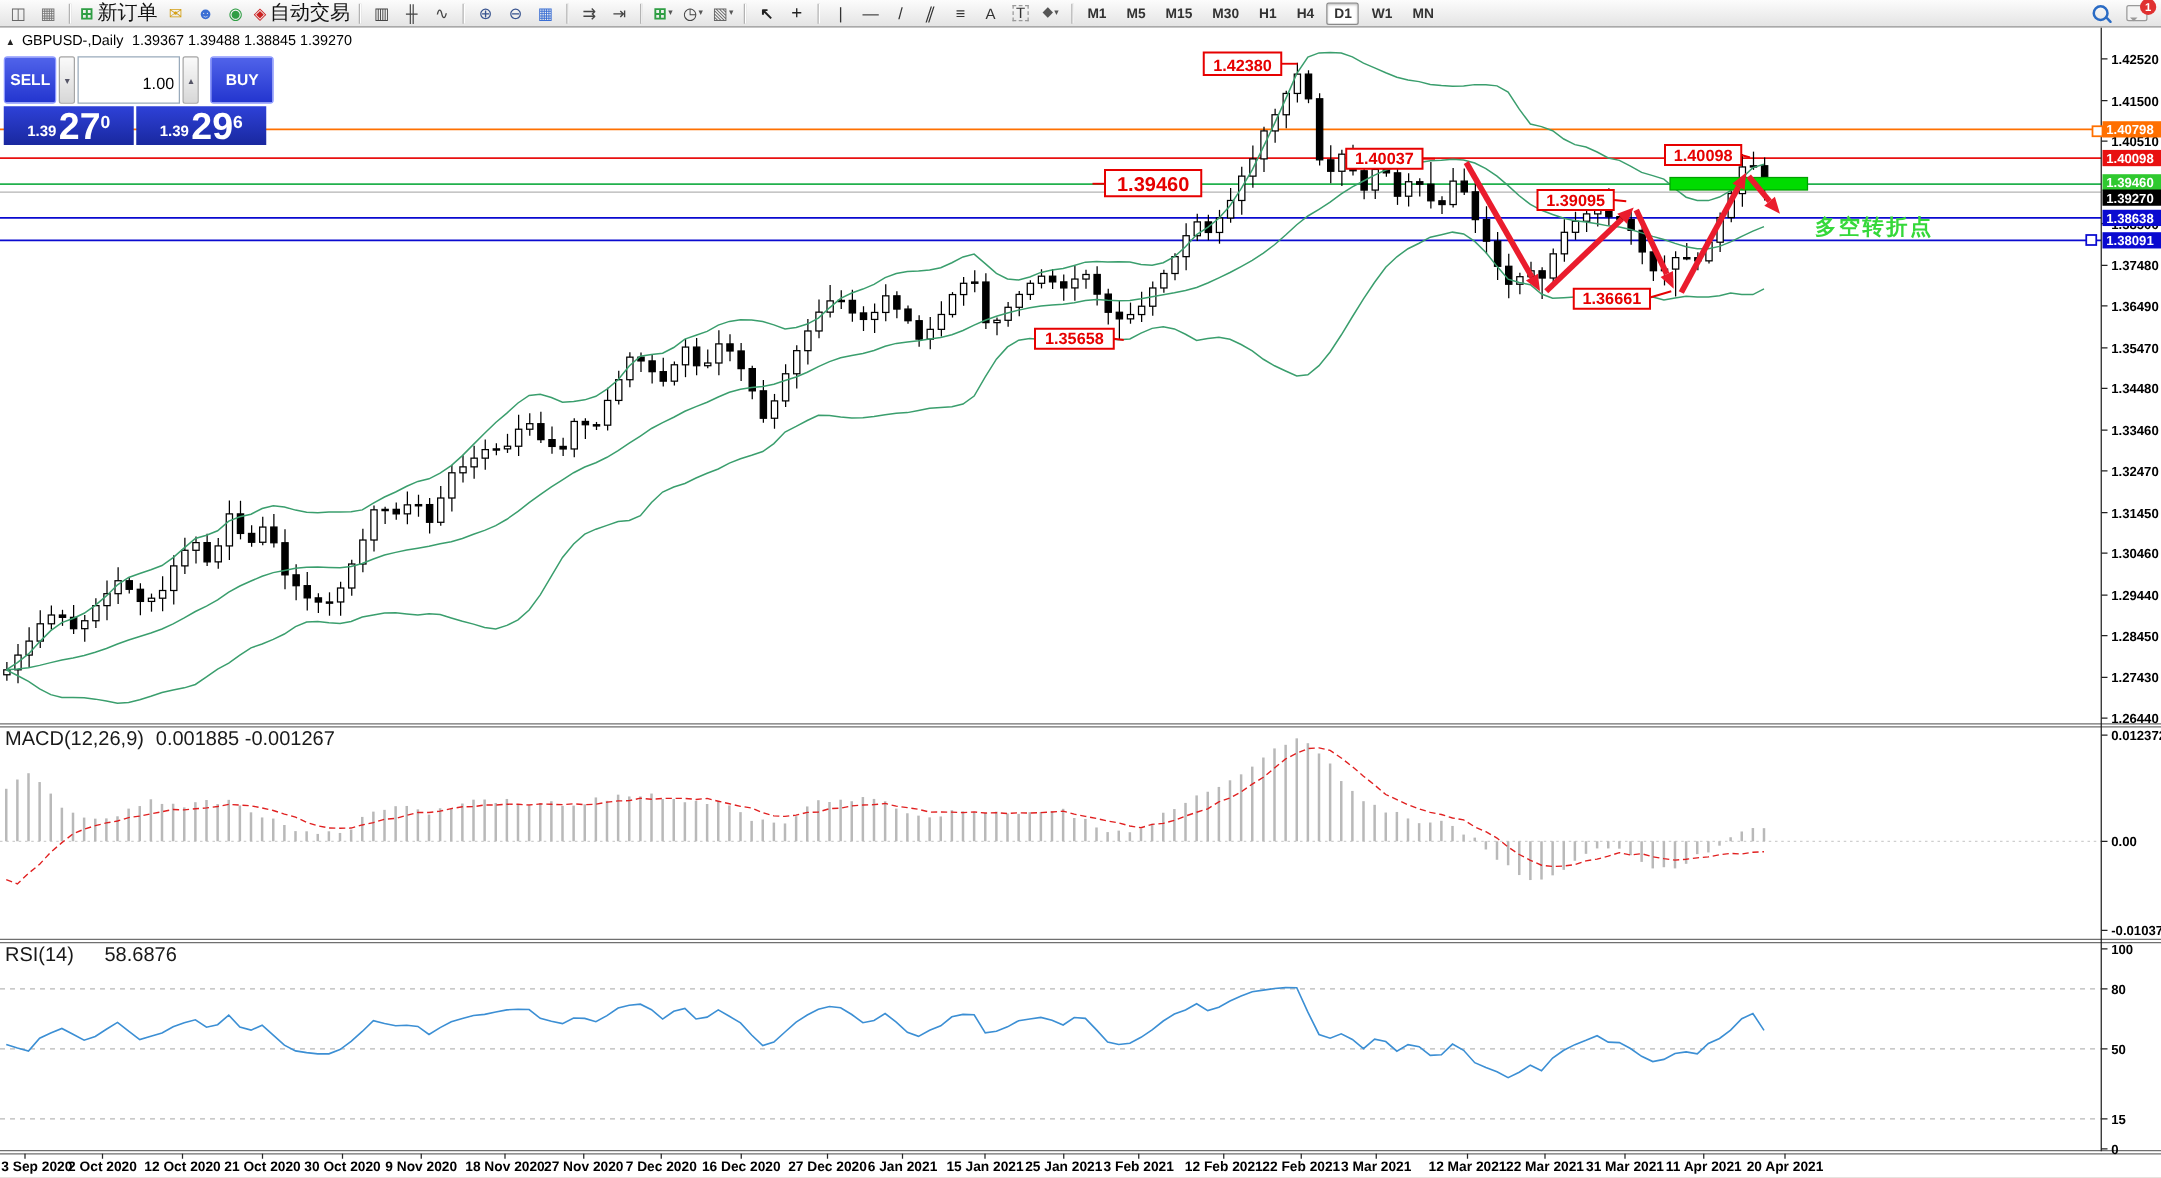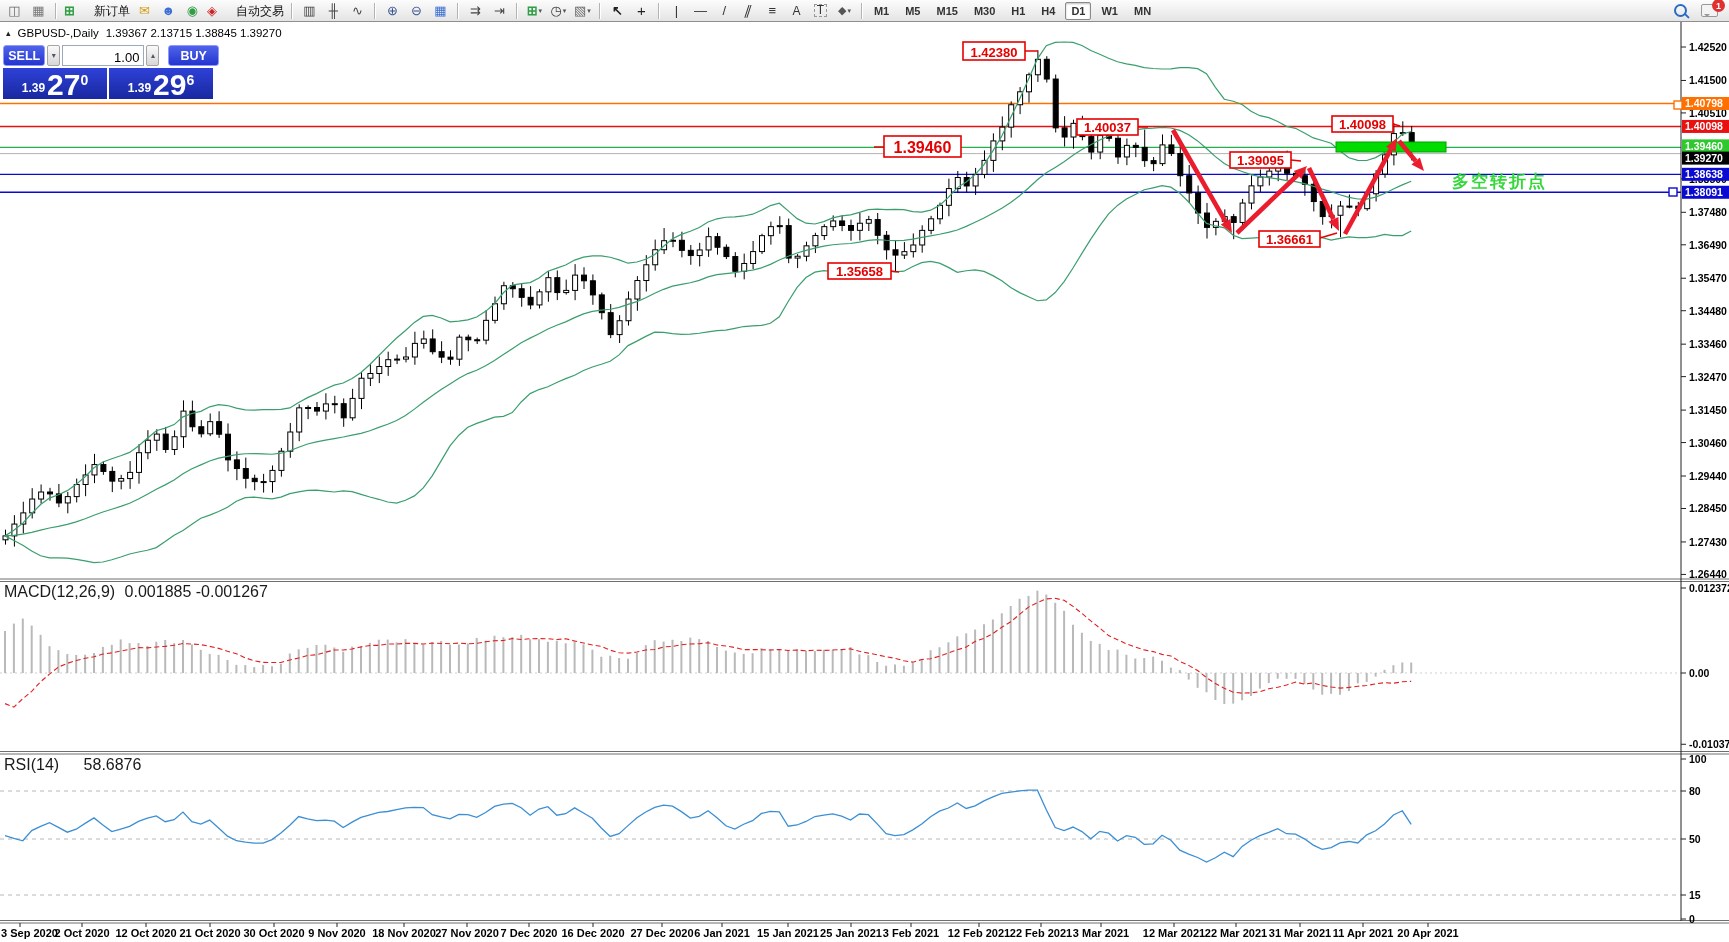--- a/index.html
+++ b/index.html
@@ -5,40 +5,40 @@
   html,body{margin:0;padding:0;background:#d4d0c8;}
   .app{position:relative;width:1729px;height:942px;background:#fff;overflow:hidden;
        font-family:"Liberation Sans",sans-serif;-webkit-font-smoothing:antialiased;}
   
   .toolbar{position:absolute;left:0;top:0;width:1729px;height:22px;z-index:10;
     display:flex;align-items:center;padding:0 3px;box-sizing:border-box;gap:1px;
     background:linear-gradient(#fcfcfc,#e4e4e4);border-bottom:1px solid #8f8f8f;}
   .tbtn{height:18px;min-width:19px;display:flex;align-items:center;justify-content:center;
     font-size:13px;line-height:1;color:#444;border-radius:2px;padding:0 2px;cursor:default;}
   .tbtn .g{display:inline-block;}
-  .tlabel{font-size:12px;color:#111;margin-left:19px;white-space:nowrap;}
+  .tlabel{font-size:16px;color:#111;margin-left:3px;white-space:nowrap;}
   .tdiv{width:1px;height:16px;background:#b3b3b3;border-right:1px solid #fff;margin:0 4px;flex:none;}
   .dd{font-size:7px;color:#555;margin-left:1px;}
   .tf{font-size:11px;font-weight:bold;color:#333;padding:2px 5px;border:1px solid transparent;border-radius:2px;}
   .tf.active{background:#fff;border-color:#8a8a8a;box-shadow:inset 0 1px 2px rgba(0,0,0,.25);}
   .tb-right{margin-left:auto;display:flex;align-items:center;gap:14px;padding-right:8px;}
   .mag{width:9px;height:9px;border:2px solid #2a6bc4;border-radius:50%;position:relative;display:inline-block;}
   .mag::after{content:"";position:absolute;width:6px;height:2px;background:#2a6bc4;
     transform:rotate(45deg);right:-5px;bottom:-2px;border-radius:1px;}
   .chat{width:15px;height:11px;background:#f3f3f3;border:1px solid #999;border-radius:2px;position:relative;display:inline-block;}
   .chat::after{content:"";position:absolute;left:2px;bottom:-4px;border:3px solid transparent;border-top-color:#999;}
   .chat .badge{position:absolute;top:-6px;right:-8px;width:13px;height:13px;background:#e03131;border-radius:50%;
     color:#fff;font-size:9px;font-weight:bold;display:flex;align-items:center;justify-content:center;}
   
   .chart-header{position:absolute;left:6px;top:27px;z-index:6;display:flex;align-items:center;gap:7px;
     font-size:11.5px;color:#000;}
   .chart-header .tri{font-size:9px;color:#222;}
   
   .trade-panel{position:absolute;left:3px;top:45px;z-index:6;width:216px;}
-  .tp-row{display:flex;height:21px;gap:2px;}
+  .tp-row{display:flex;height:38px;gap:2px;}
   .btn-trade{background:linear-gradient(#5063ea,#2335cf);color:#fff;font-weight:bold;font-size:12.5px;
     border:1px solid #8d99ff;border-radius:3px;padding:0;font-family:"Liberation Sans",sans-serif;}
   .btn-sell{width:46px;}
   .btn-buy{width:55px;margin-left:7px;}
   .spin{width:14px;background:linear-gradient(#fafafa,#d7d7d7);border:1px solid #a5a5a5;color:#556;
     font-size:8px;padding:0;border-radius:2px;}
   .vol{width:76px;text-align:right;font-size:13px;border:1px solid #9ab;padding:4px 4px 0 0;
     font-family:"Liberation Sans",sans-serif;}
   .tp-prices{display:flex;gap:2px;margin-top:2px;}
   .pbox{width:104px;height:31px;background:linear-gradient(#2e41d8,#19289f);color:#fff;
@@ -831,21 +831,21 @@
         <rect x="828" y="263" width="63" height="16" fill="#fff" stroke="#e60000" stroke-width="1.6"></rect>
         <text x="859.5" y="275.5" font-size="13" font-weight="600" fill="#e60000" text-anchor="middle" font-family="Liberation Sans, sans-serif">1.35658</text>
         <rect x="1674" y="101" width="8" height="8" fill="#fff" stroke="#ff7000" stroke-width="1.4"></rect>
         <rect x="1669" y="188" width="8" height="8" fill="#fff" stroke="#0a0ad0" stroke-width="1.4"></rect>
       </g>
     </svg>
 
   <div class="chart-header">
     <span class="tri">▴</span>
     <span style="font-weight:normal;">GBPUSD-,Daily</span>
-    <span>1.39367 2.13715 1.38845 1.39270</span>
+    <span>1.39367 1.39488 1.38845 1.39270</span>
   </div>
 
   <div class="trade-panel">
     <div class="tp-row">
       <button class="btn-trade btn-sell">SELL</button>
       <button class="spin">▾</button>
       <input class="vol" value="1.00" style="">
       <button class="spin">▴</button>
       <button class="btn-trade btn-buy">BUY</button>
     </div>

